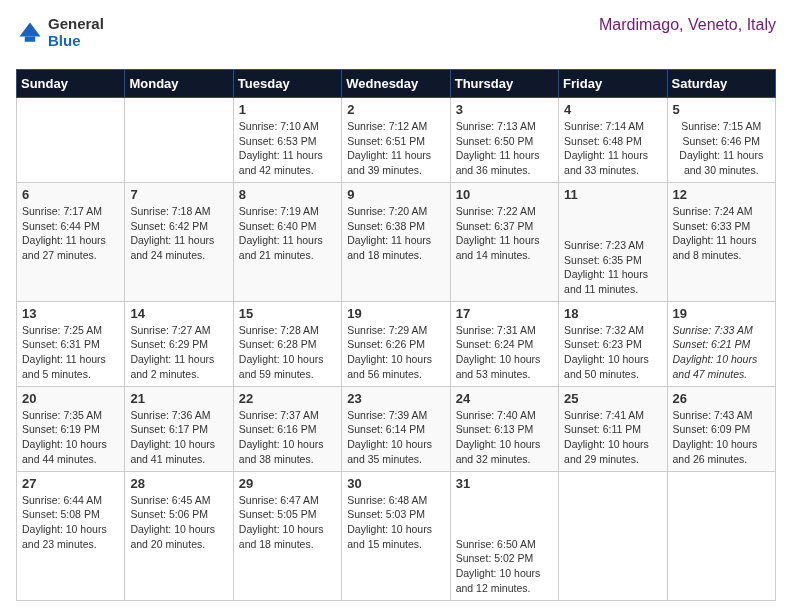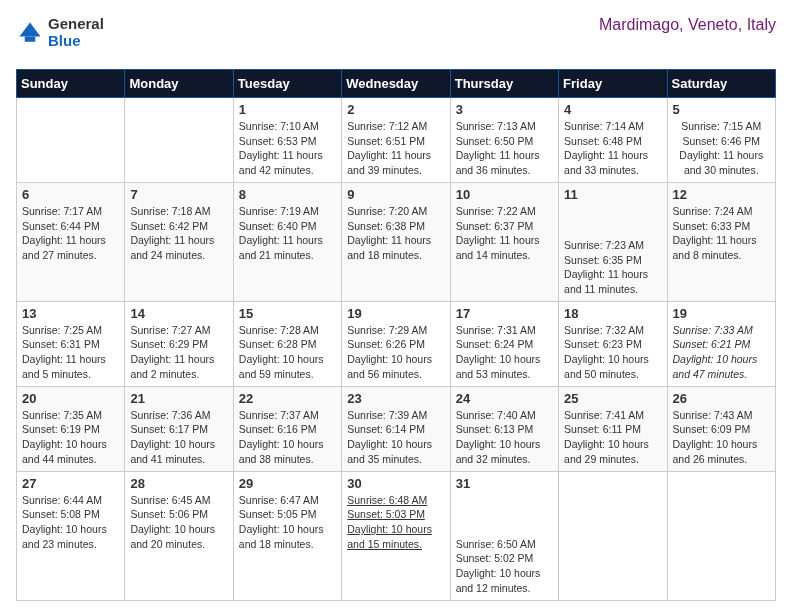--- a/index.html
+++ b/index.html
@@ -307,21 +307,21 @@
 Daylight: 10 hours and 20 minutes.</div>
         </td>
         <td>
           <span class="day-number">29</span>
           <div class="day-info" style="white-space: pre-line;">Sunrise: 6:47 AM
 Sunset: 5:05 PM
 Daylight: 10 hours and 18 minutes.</div>
         </td>
         <td>
           <span class="day-number">30</span>
-          <div class="day-info" style="white-space: pre-line; text-decoration: underline;">Sunrise: 6:48 AM
+          <div class="day-info" style="white-space: pre-line;">Sunrise: 6:48 AM
 Sunset: 5:03 PM
 Daylight: 10 hours and 15 minutes.</div>
         </td>
         <td>
           <span class="day-number">31</span>
           <div class="day-info" style="white-space: pre-line; margin-top: 46px;">Sunrise: 6:50 AM
 Sunset: 5:02 PM
 Daylight: 10 hours and 12 minutes.</div>
         </td>
         <td class="empty-cell"></td>

